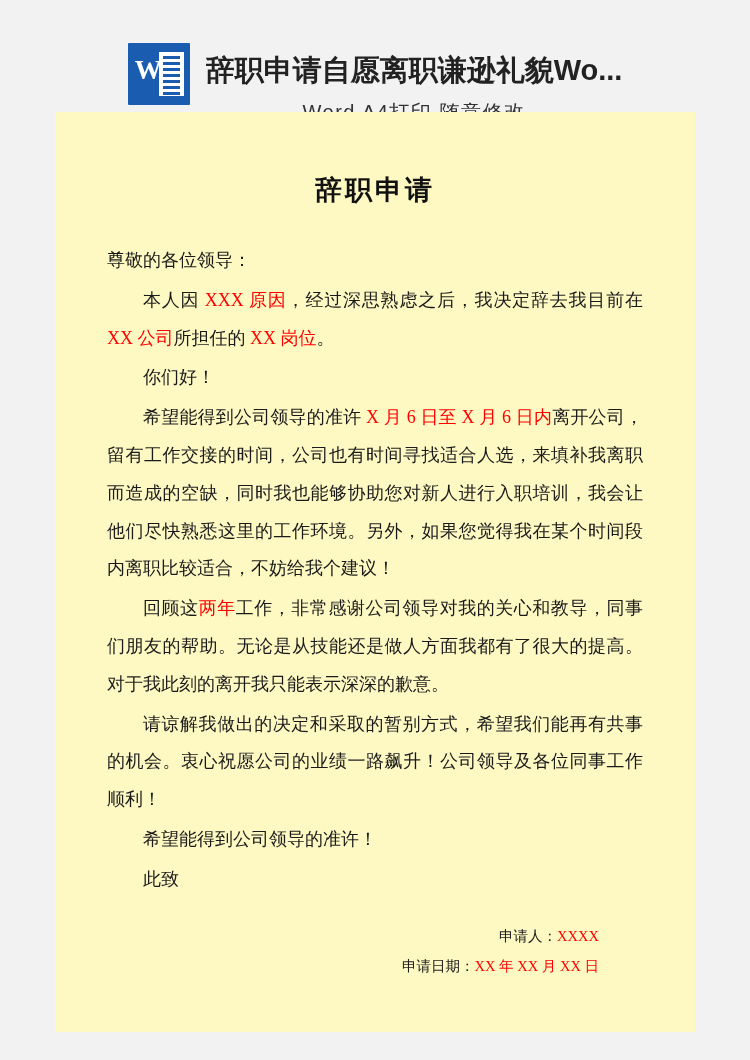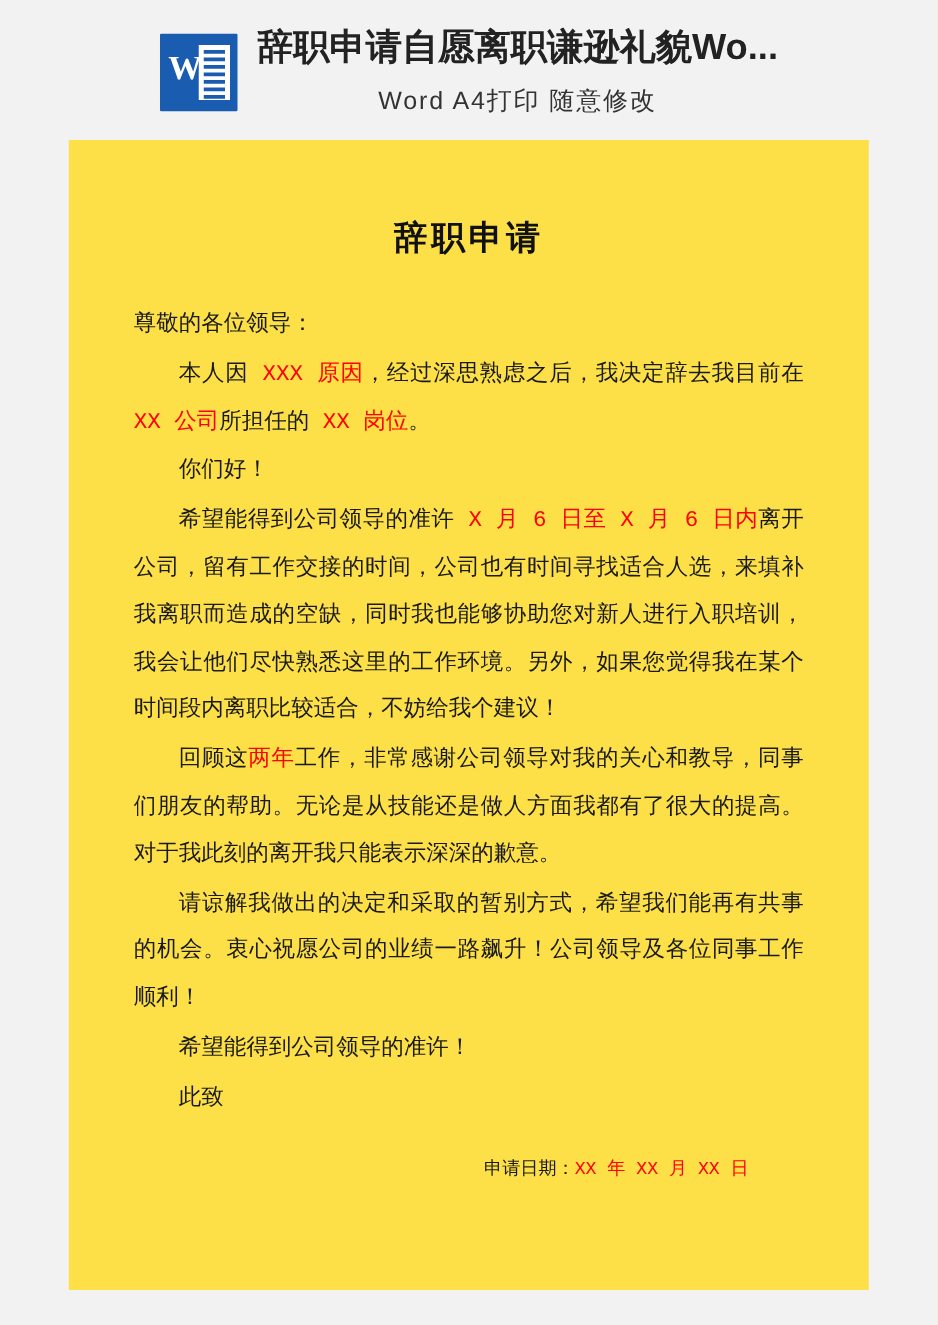--- a/index.html
+++ b/index.html
@@ -71,40 +71,41 @@
   }
   .doc-title {
     font-size: 29px;
     font-weight: bold;
     color: #222222;
     letter-spacing: 0px;
     line-height: 1.15;
     white-space: nowrap;
     overflow: hidden;
     text-overflow: ellipsis;
+    margin-top: 32px;
   }
   .doc-subtitle {
     margin-top: 12px;
     text-align: center;
     font-size: 20px;
     color: #333333;
     letter-spacing: 1.5px;
   }
 
   
   .paper {
     position: absolute;
     left: 55px;
     top: 112px;
     width: 640px;
     height: 920px;
-    background: #fde047;
+    background: #fef9c3;
     box-sizing: border-box;
     padding: 60px 52px 40px 52px;
-    font-family: Liberation Mono, monospace;
+    font-family: Liberation Serif, serif;
   }
   .paper-title {
     text-align: center;
     font-size: 27px;
     font-weight: bold;
     color: #111111;
     letter-spacing: 3px;
     margin-bottom: 34px;
   }
   .p {
@@ -180,18 +181,21 @@
 
     <p class="p indent">希望能得到公司领导的准许！</p>
 
     <p class="p indent">此致</p>
 
 
     <div class="spacer-sm"></div>
 
     <div class="sign">
       <div class="line">
+        <span>申请人：</span><span class="red">XXXX</span>
+      </div>
+      <div class="line">
         <span>申请日期：</span><span class="red">XX 年 XX 月 XX 日</span>
       </div>
     </div>
 
   </div>
 </div>
 
 </body></html>

